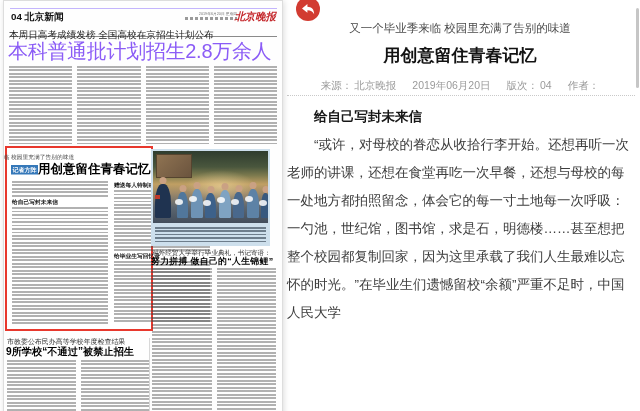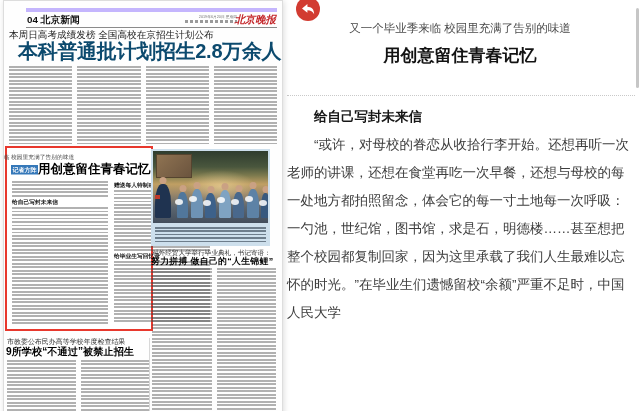--- a/index.html
+++ b/index.html
@@ -4,33 +4,33 @@
 <style>
   * { margin:0; padding:0; box-sizing:border-box; }
   html,body { width:640px; height:411px; overflow:hidden; background:#fff; }
   body { font-family:"Liberation Sans","DejaVu Sans",sans-serif; position:relative; }
 
   
   .np-page { position:absolute; left:3px; top:0; width:280px; height:434px; background:#fefefe;
              border:1px solid #ddd; box-shadow:1px 1px 6px rgba(0,0,0,.14); overflow:hidden; z-index:2; }
   .np-page > div { position:absolute; }
 
-  .np-header { left:22px; right:5px; top:7px; height:20px; border-top:4px solid #c4b5fd; border-bottom:1px solid #8a8a8a; }
+  .np-header { left:6px; right:5px; top:7px; height:29px; border-top:1px solid #c4b5fd; border-bottom:1px solid #8a8a8a; }
   .np-section { position:absolute; left:1px; top:2px; font-size:14px; font-weight:bold; color:#111;
                 transform:scale(.7); transform-origin:0 0; white-space:nowrap; }
   .np-date { position:absolute; right:40px; top:2px; font-size:11px; color:#777;
              transform:scale(.34); transform-origin:100% 0; white-space:nowrap; }
   .np-editors { position:absolute; right:40px; top:8px; width:52px; height:3px;
                 background:repeating-linear-gradient(90deg,#9a9a9a 0 3px,transparent 3px 5px); }
   .np-masthead { position:absolute; right:1px; top:1px; font-family:"DejaVu Serif","Liberation Serif",serif;
                  font-style:italic; font-weight:bold; font-size:13px; color:#c4262a;
                  transform:scale(.8); transform-origin:100% 0; white-space:nowrap; }
 
   .np-lead-kicker { left:5px; top:27px; font-size:13px; color:#222; transform:scale(.74); transform-origin:0 0; white-space:nowrap; }
-  .np-lead-headline { left:14px; top:37px; font-size:20px; font-weight:700; color:#0c4a6e; letter-spacing:-0.3px; white-space:nowrap; }
+  .np-lead-headline { left:4px; top:37px; font-size:20px; font-weight:400; color:#8b5cf6; letter-spacing:-0.3px; white-space:nowrap; }
 
   .micro { background:repeating-linear-gradient(180deg, rgba(70,70,70,.42) 0 1.8px, rgba(255,255,255,0) 1.8px 3.5px); }
   .np-cols { left:5px; right:5px; top:65px; height:78px; display:flex; gap:5px; }
   .np-cols .micro { flex:1; }
 
   
   .red-box { left:1px; top:145px; width:148px; height:185px; border:2px solid #e8382d; background:#fff; }
   .fa-kicker { position:absolute; left:50%; top:5px; font-size:12px; color:#4a4a4a;
                transform:translateX(-50%) scale(.48); transform-origin:0 0; white-space:nowrap; }
   .fa-label { position:absolute; left:4px; top:17px; background:#3578b9; color:#fff; font-size:12px; font-weight:bold;
@@ -173,19 +173,22 @@
 
 <button class="back-btn" aria-label="back">
   <svg width="13" height="11" viewBox="0 0 12 10">
     <path d="M5 0 L0 4 L5 8 L5 5.6 C8 5.6 10 6.8 11.2 9.4 C11.2 4.6 8.6 2.6 5 2.5 Z" fill="#ffffff"></path>
   </svg>
 </button>
 
 <div class="article">
   <div class="art-kicker">又一个毕业季来临 校园里充满了告别的味道</div>
   <h1 class="art-title">用创意留住青春记忆</h1>
+  <div class="art-meta">
+    <span>来源：</span><span>北京晚报</span><span class="gap">2019年06月20日</span><span class="gap">版次：</span><span>04</span><span class="gap">作者：</span>
+  </div>
   <div class="art-body">
     <div class="art-sub">给自己写封未来信</div>
     <p>“或许，对母校的眷恋从收拾行李开始。还想再听一次老师的讲课，还想在食堂再吃一次早餐，还想与母校的每一处地方都拍照留念，体会它的每一寸土地每一次呼吸：一勺池，世纪馆，图书馆，求是石，明德楼……甚至想把整个校园都复制回家，因为这里承载了我们人生最难以忘怀的时光。”在毕业生们遗憾留校“余额”严重不足时，中国人民大学</p>
   </div>
 </div>
 
 <div class="scroll-thumb"></div>
 
 </body></html>

